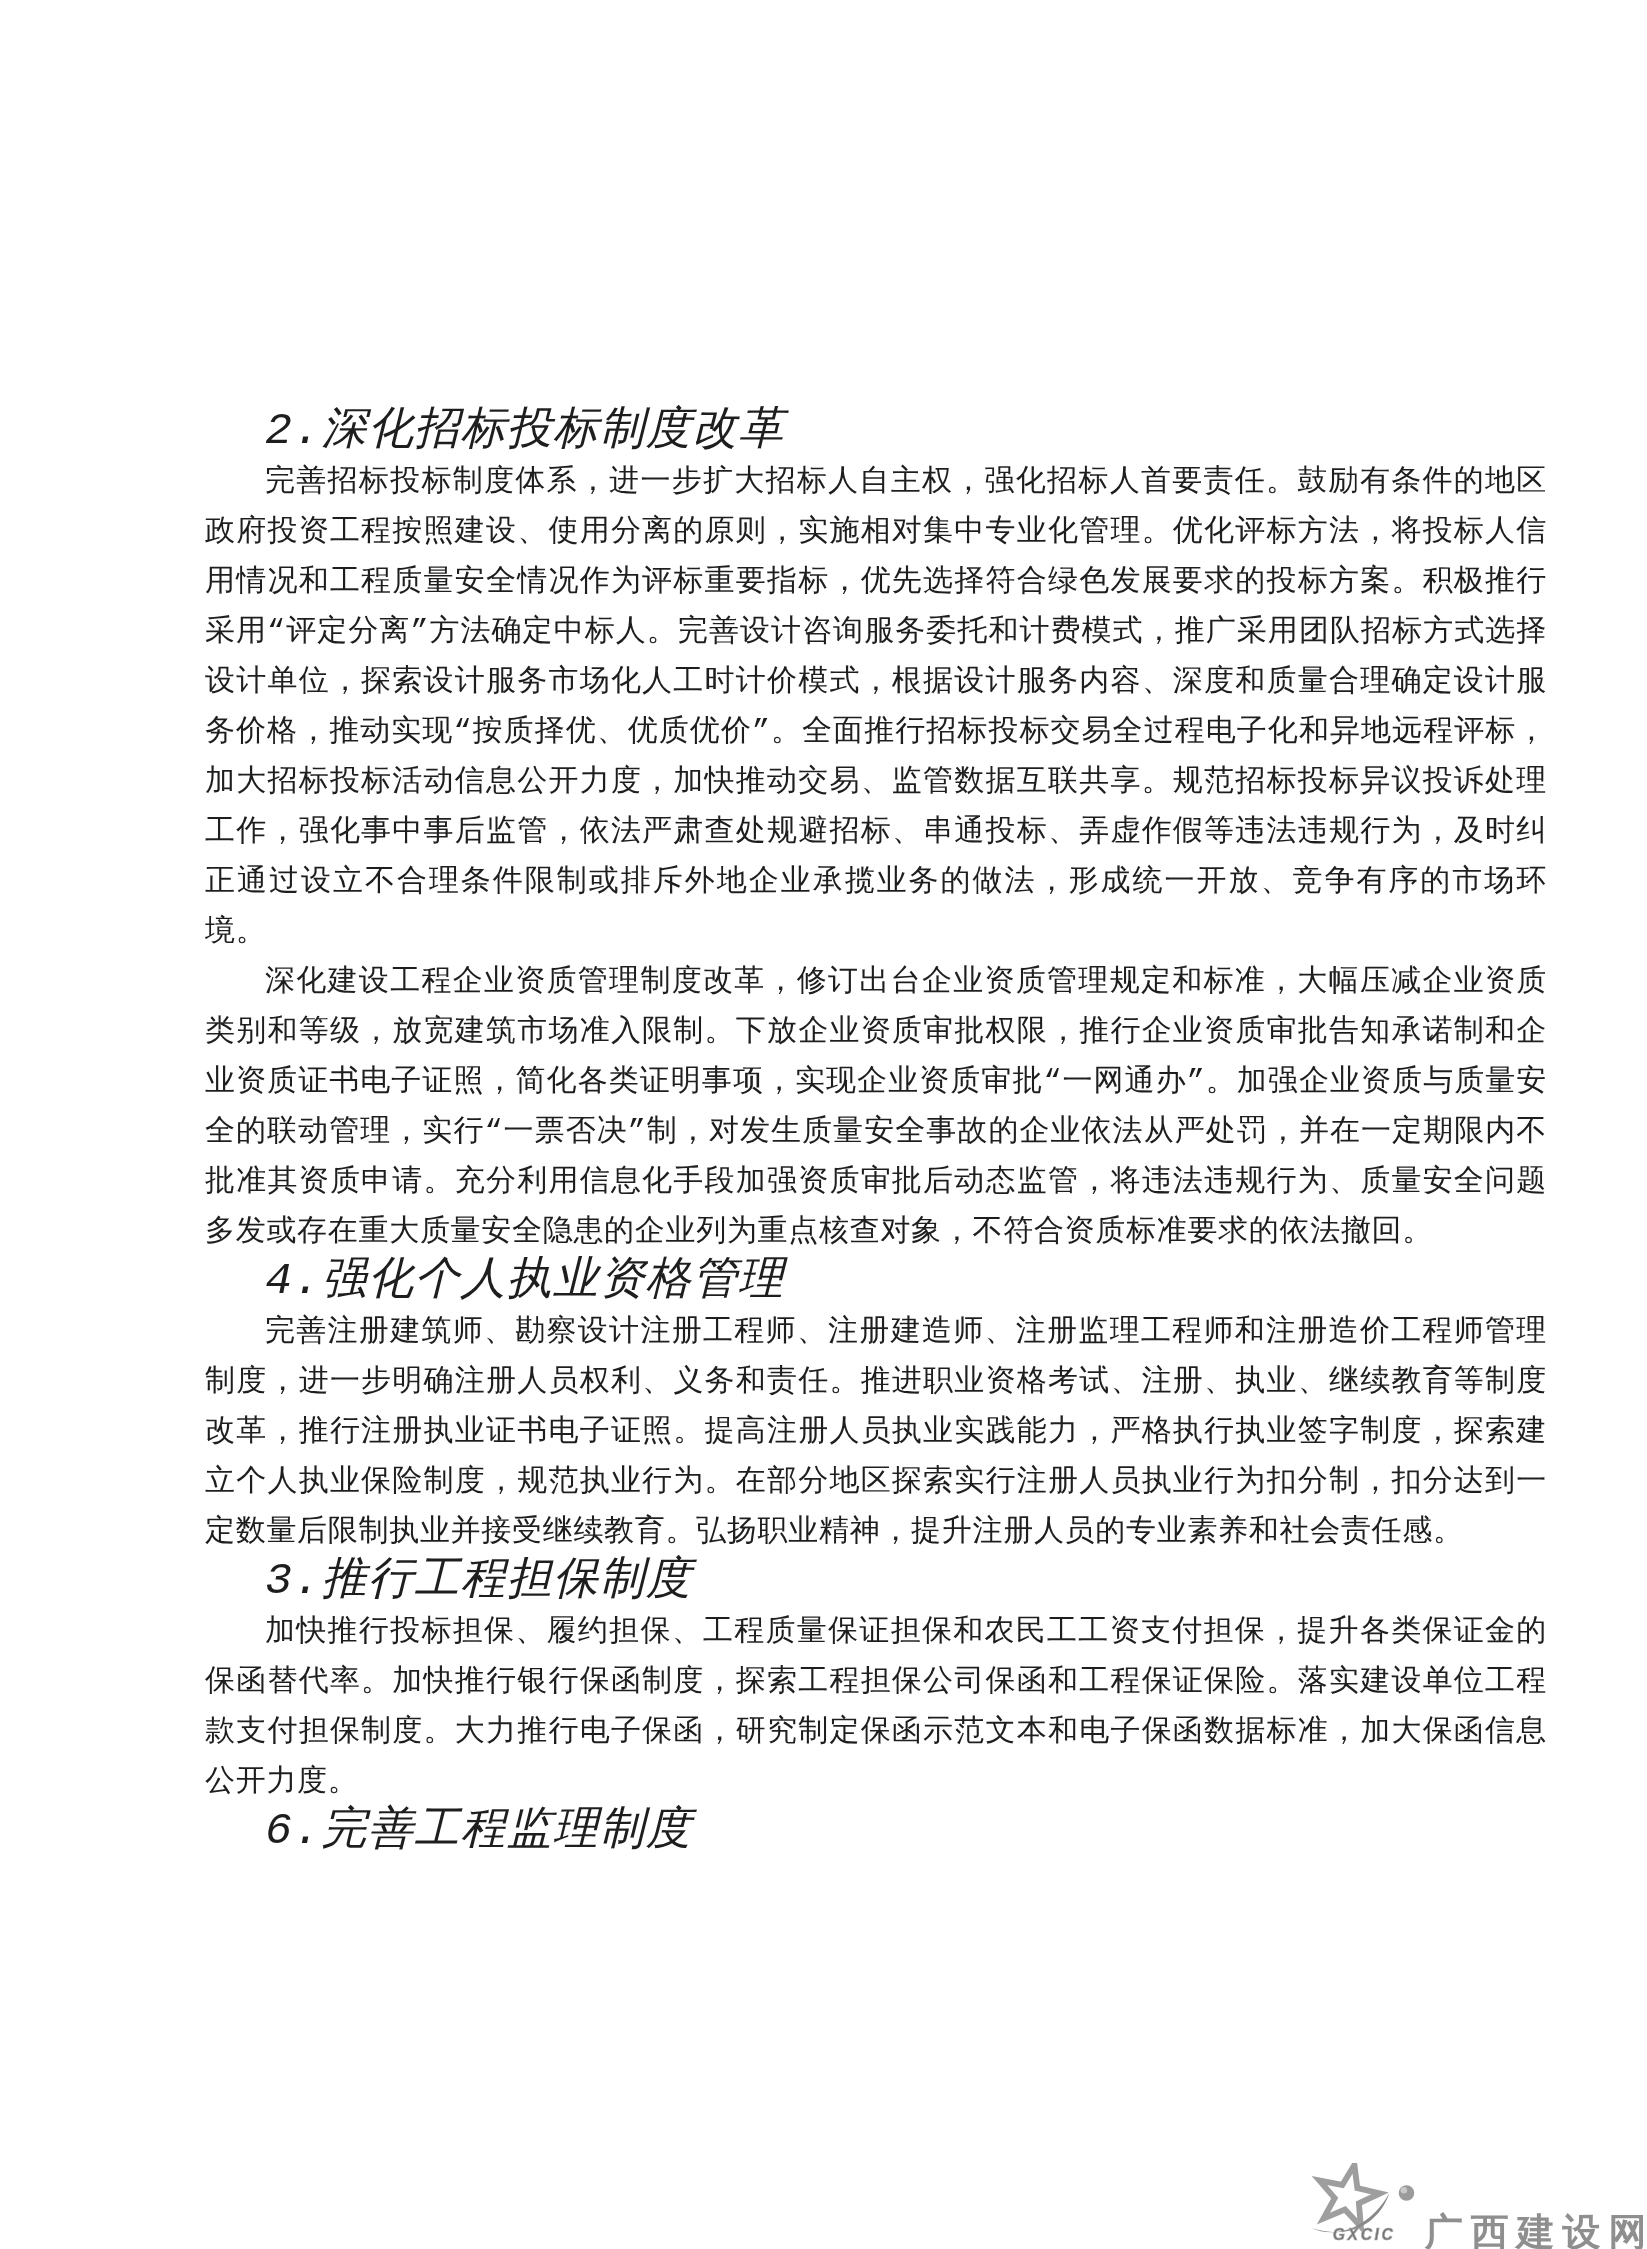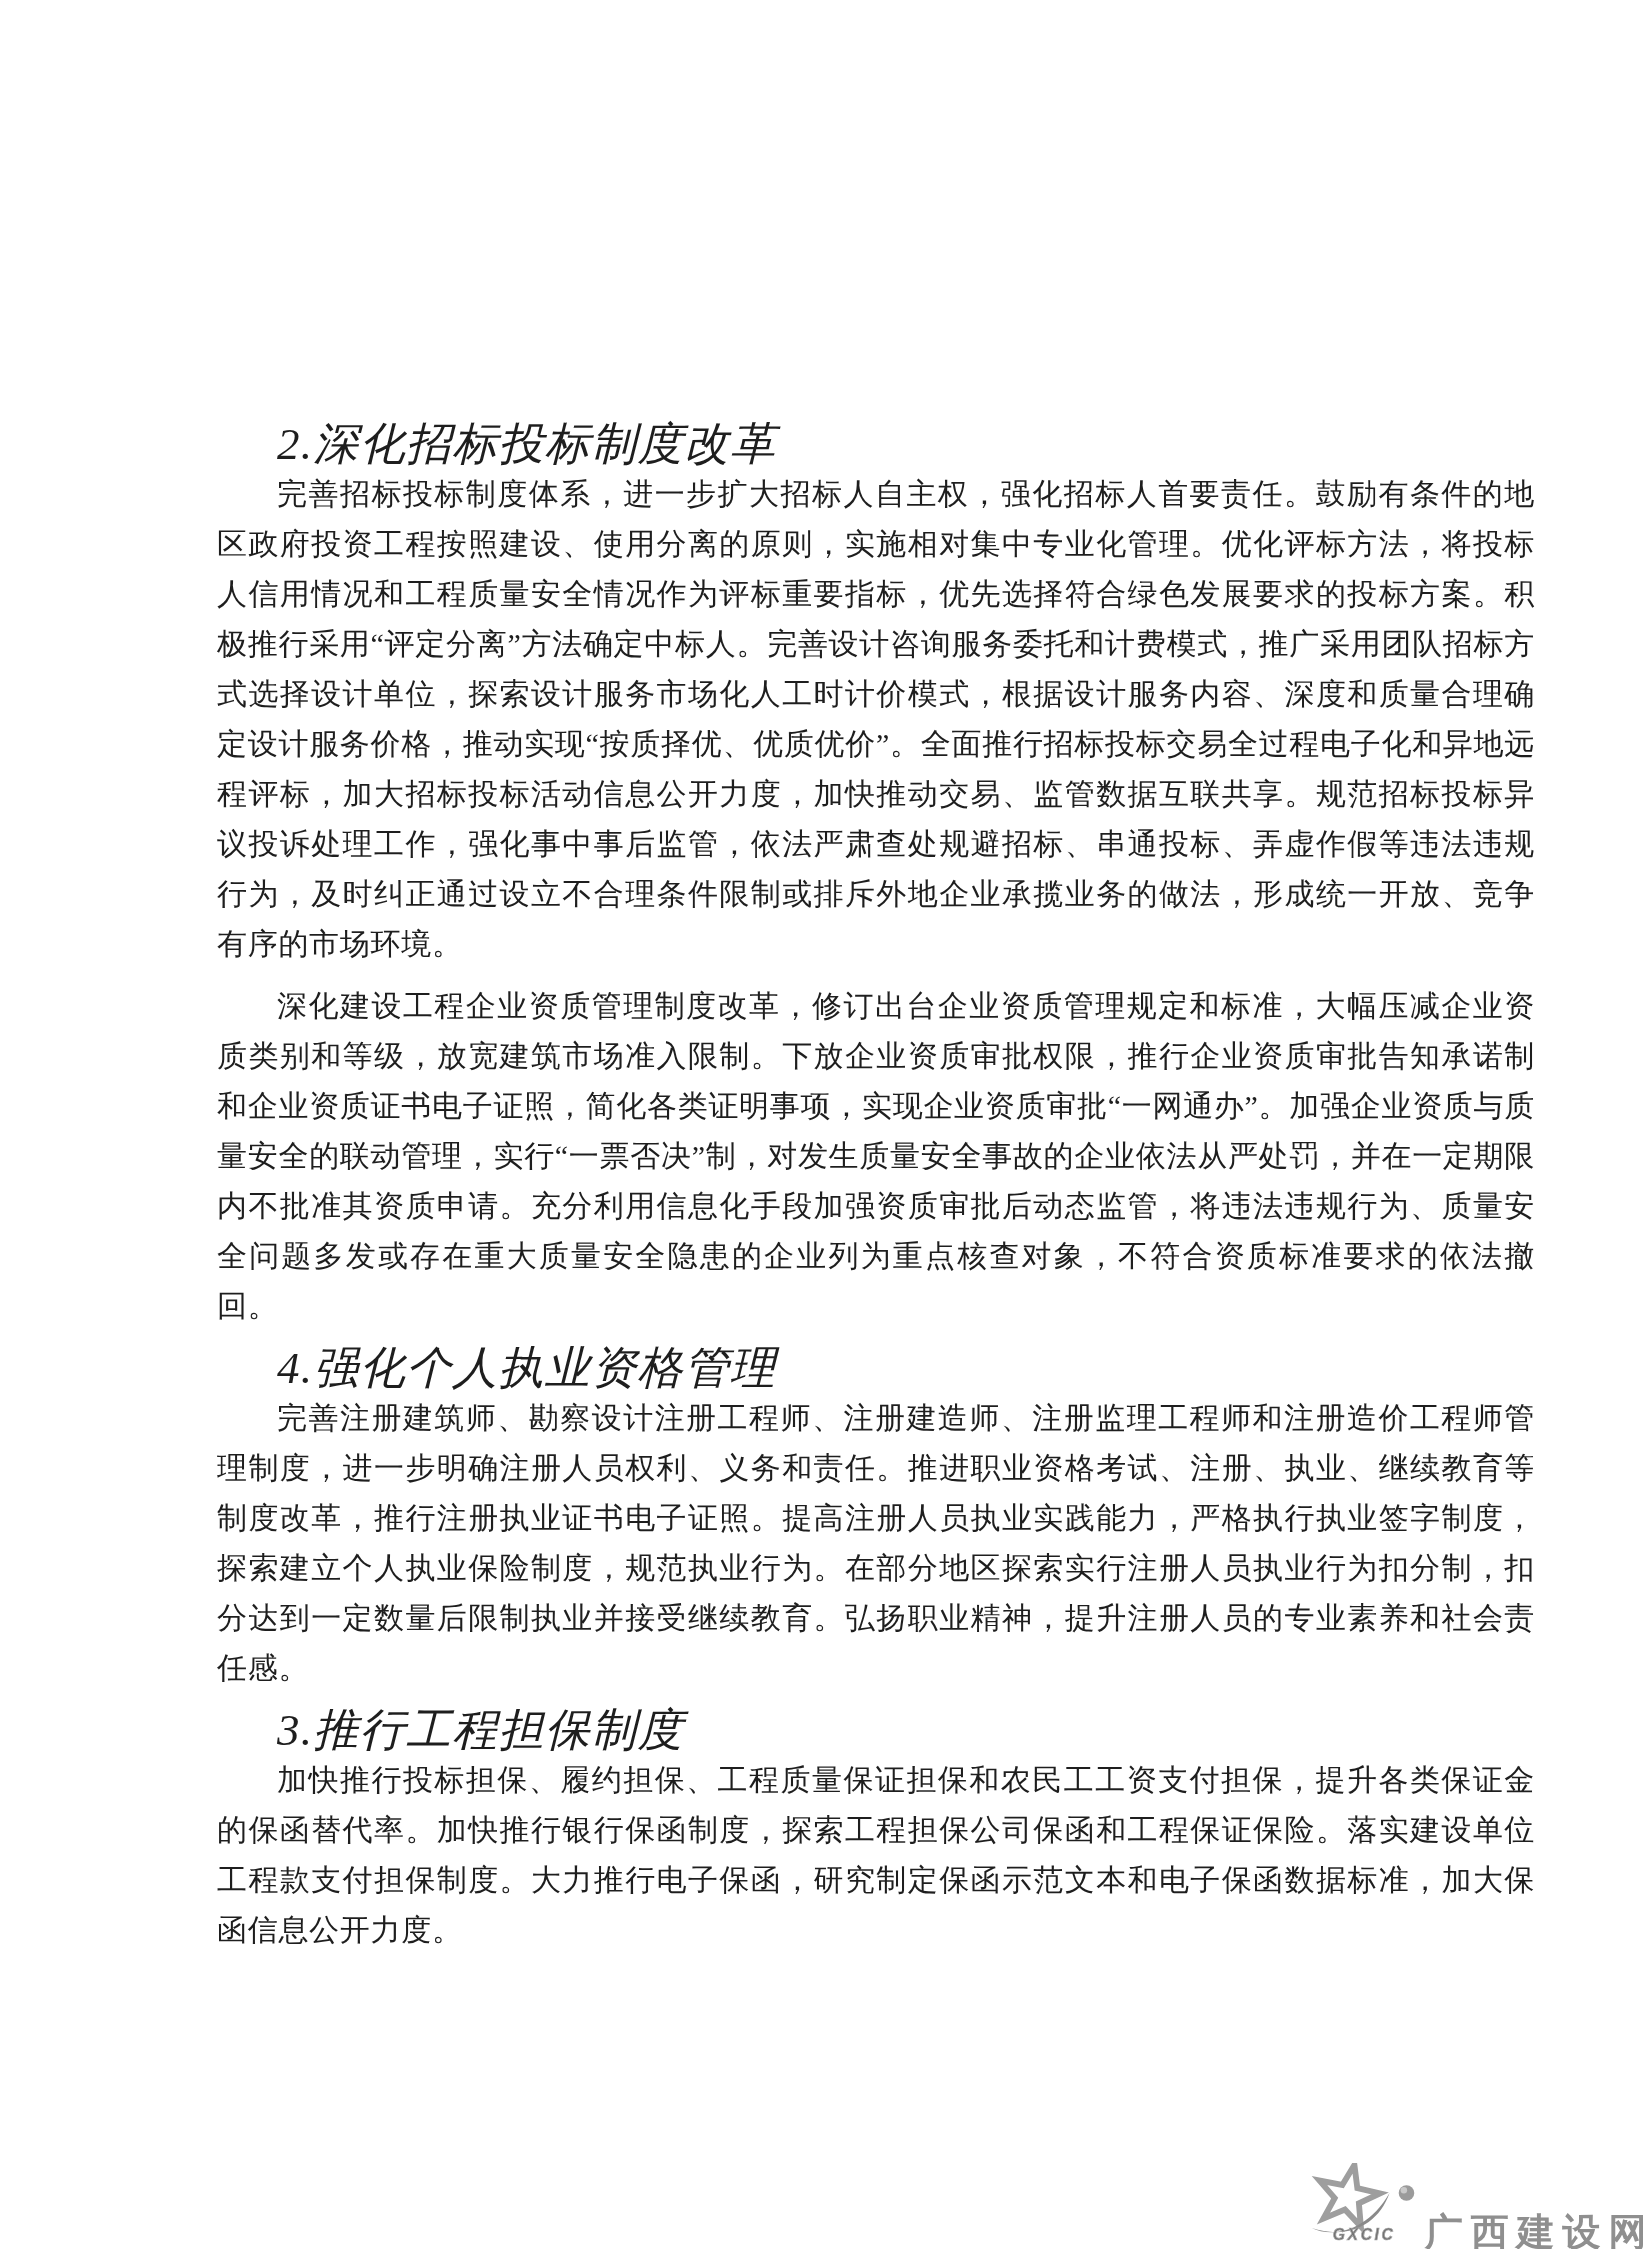--- a/index.html
+++ b/index.html
@@ -18,21 +18,21 @@
     position: absolute;
     left: 205px;
     top: 407px;
     width: 1342px;
     font-size: 30px;
     line-height: 50px;
     color: #1e1e1e;
     text-align: justify;
     text-justify: inter-ideograph;
   }
-  .doc-section { margin: 12px; padding: 0; }
+  .doc-section { margin: 0; padding: 0; font-family: Liberation Mono, monospace; }
   .section-heading {
     font-style: italic;
     text-indent: 60px;
     font-weight: 400;
     letter-spacing: 1.3px;
     margin: 0;
   }
   .section-paragraph {
     margin: 0;
     text-indent: 60px;
@@ -93,20 +93,21 @@
     <h2 class="section-heading">4.强化个人执业资格管理</h2>
     <p class="section-paragraph">完善注册建筑师、勘察设计注册工程师、注册建造师、注册监理工程师和注册造价工程师管理制度，进一步明确注册人员权利、义务和责任。推进职业资格考试、注册、执业、继续教育等制度改革，推行注册执业证书电子证照。提高注册人员执业实践能力，严格执行执业签字制度，探索建立个人执业保险制度，规范执业行为。在部分地区探索实行注册人员执业行为扣分制，扣分达到一定数量后限制执业并接受继续教育。弘扬职业精神，提升注册人员的专业素养和社会责任感。</p>
   </section>
 
   <section class="doc-section">
     <h2 class="section-heading">3.推行工程担保制度</h2>
     <p class="section-paragraph">加快推行投标担保、履约担保、工程质量保证担保和农民工工资支付担保，提升各类保证金的保函替代率。加快推行银行保函制度，探索工程担保公司保函和工程保证保险。落实建设单位工程款支付担保制度。大力推行电子保函，研究制定保函示范文本和电子保函数据标准，加大保函信息公开力度。</p>
   </section>
 
   <section class="doc-section">
+    <h2 class="section-heading">6.完善工程监理制度</h2>
   </section>
 
 </main>
 
 <div class="footer-logo">
   <svg class="logo-star-svg" width="115" height="82" viewBox="0 0 175 126" xmlns="http://www.w3.org/2000/svg">
 
     <g transform="rotate(12 62 50)">
       <path d="M62 2 L73.8 35.8 L109.6 36.6 L81 58.2 L91.4 92.5 L62 72 L32.6 92.5 L43 58.2 L14.4 36.6 L50.2 35.8 Z" fill="#ffffff" stroke="#9e9e9e" stroke-width="9" stroke-linejoin="miter"></path>
     </g>

